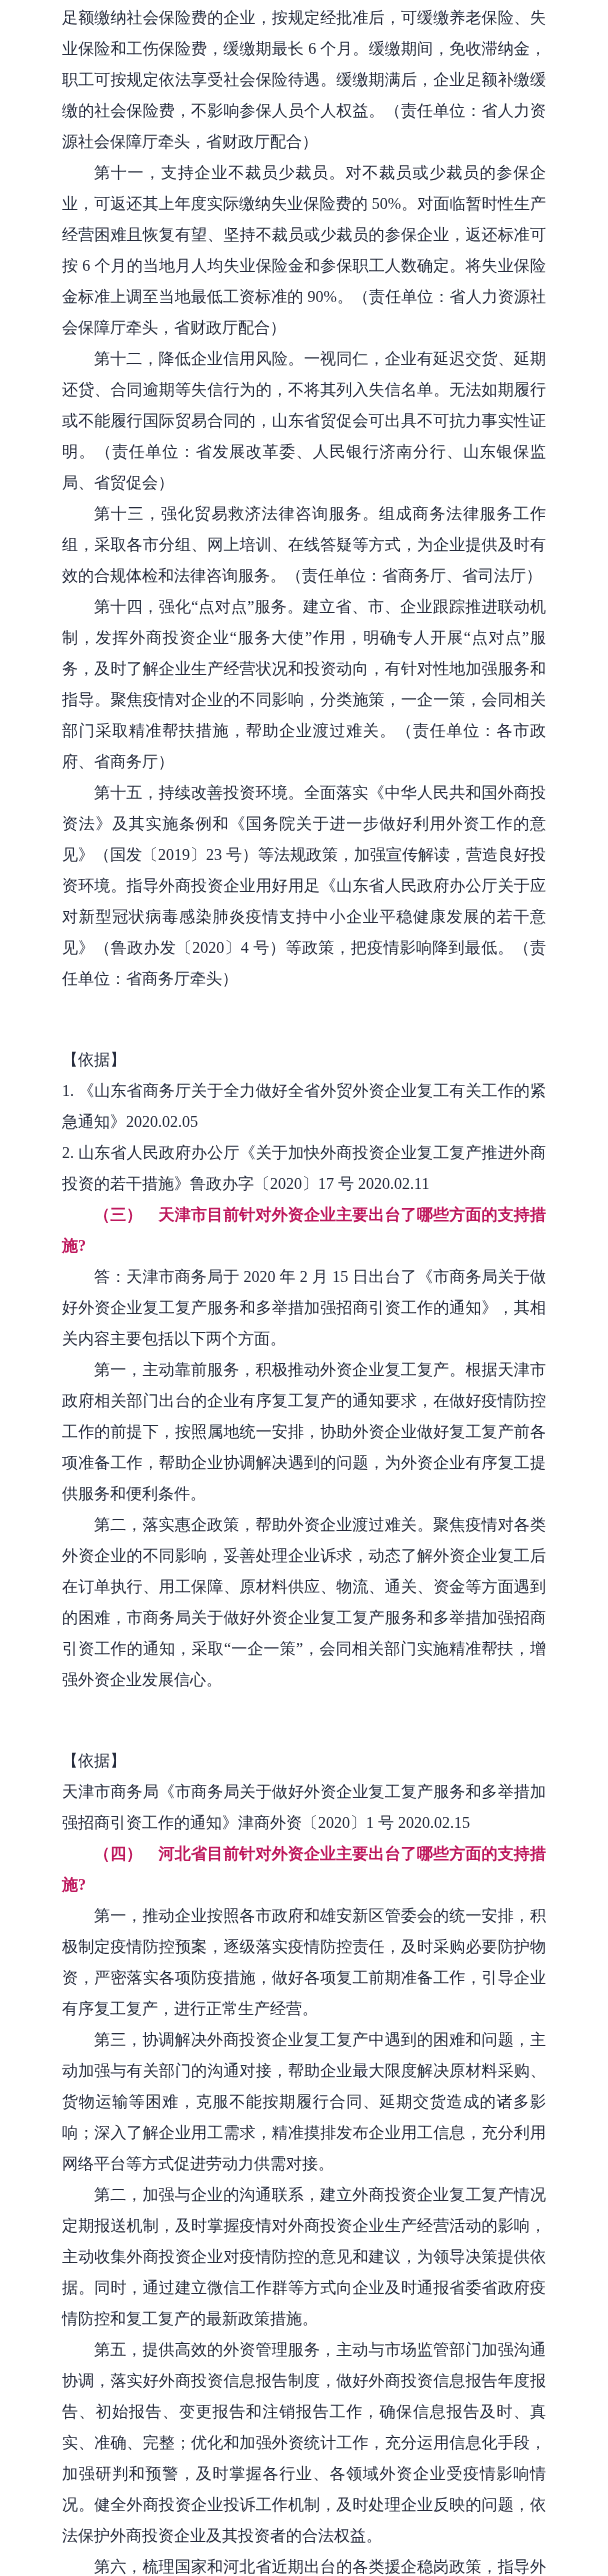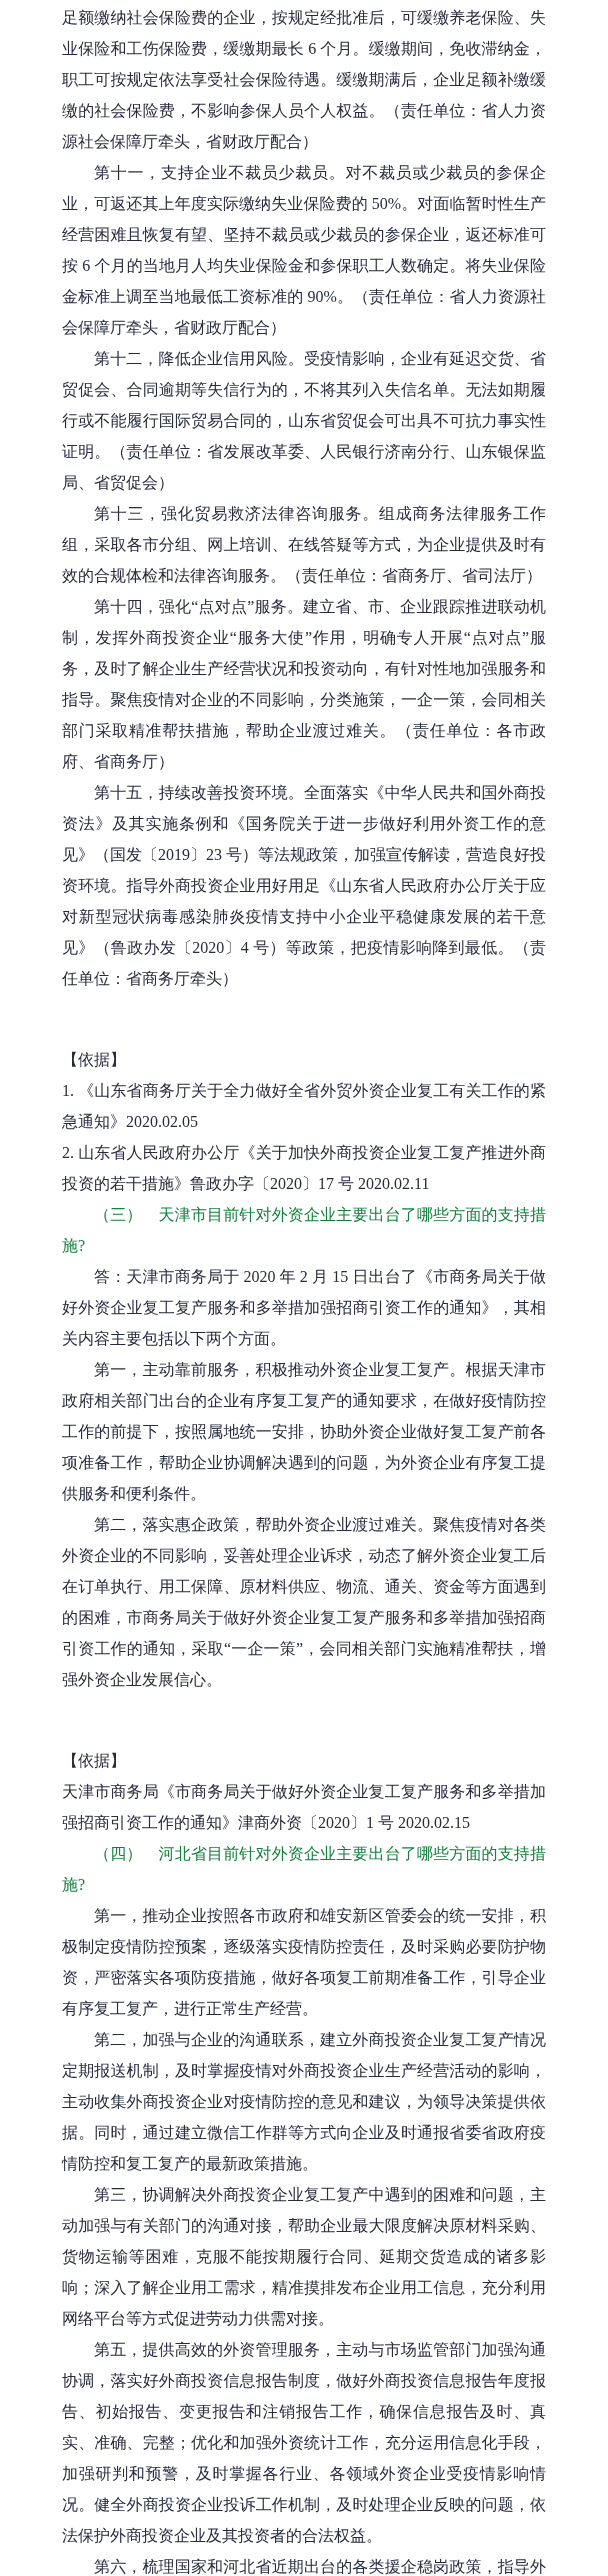--- a/index.html
+++ b/index.html
@@ -21,43 +21,43 @@
     margin: 0;
     padding: 0;
     text-indent: 2em;
     word-break: break-all;
   }
   .page p.continued,
   .page p.basis-header,
   .page p.basis-item { text-indent: 0; }
   .page p.basis-header { margin-top: 50px; }
   .page p.question {
-    font-weight: 400;
-    color: #15803d;
+    font-weight: 700;
+    color: #be185d;
   }
 </style>
 </head>
 <body>
 
 <div class="page">
   <p class="body continued">足额缴纳社会保险费的企业，按规定经批准后，可缓缴养老保险、失业保险和工伤保险费，缓缴期最长 6 个月。缓缴期间，免收滞纳金，职工可按规定依法享受社会保险待遇。缓缴期满后，企业足额补缴缓缴的社会保险费，不影响参保人员个人权益。（责任单位：省人力资源社会保障厅牵头，省财政厅配合）</p>
   <p class="body">第十一，支持企业不裁员少裁员。对不裁员或少裁员的参保企业，可返还其上年度实际缴纳失业保险费的 50%。对面临暂时性生产经营困难且恢复有望、坚持不裁员或少裁员的参保企业，返还标准可按 6 个月的当地月人均失业保险金和参保职工人数确定。将失业保险金标准上调至当地最低工资标准的 90%。（责任单位：省人力资源社会保障厅牵头，省财政厅配合）</p>
-  <p class="body">第十二，降低企业信用风险。受疫情影响，企业有延迟交货、省贸促会、合同逾期等失信行为的，不将其列入失信名单。无法如期履行或不能履行国际贸易合同的，山东省贸促会可出具不可抗力事实性证明。（责任单位：省发展改革委、人民银行济南分行、山东银保监局、省贸促会）</p>
+  <p class="body">第十二，降低企业信用风险。一视同仁，企业有延迟交货、延期还贷、合同逾期等失信行为的，不将其列入失信名单。无法如期履行或不能履行国际贸易合同的，山东省贸促会可出具不可抗力事实性证明。（责任单位：省发展改革委、人民银行济南分行、山东银保监局、省贸促会）</p>
   <p class="body">第十三，强化贸易救济法律咨询服务。组成商务法律服务工作组，采取各市分组、网上培训、在线答疑等方式，为企业提供及时有效的合规体检和法律咨询服务。（责任单位：省商务厅、省司法厅）</p>
   <p class="body">第十四，强化“点对点”服务。建立省、市、企业跟踪推进联动机制，发挥外商投资企业“服务大使”作用，明确专人开展“点对点”服务，及时了解企业生产经营状况和投资动向，有针对性地加强服务和指导。聚焦疫情对企业的不同影响，分类施策，一企一策，会同相关部门采取精准帮扶措施，帮助企业渡过难关。（责任单位：各市政府、省商务厅）</p>
   <p class="body">第十五，持续改善投资环境。全面落实《中华人民共和国外商投资法》及其实施条例和《国务院关于进一步做好利用外资工作的意见》（国发〔2019〕23 号）等法规政策，加强宣传解读，营造良好投资环境。指导外商投资企业用好用足《山东省人民政府办公厅关于应对新型冠状病毒感染肺炎疫情支持中小企业平稳健康发展的若干意见》（鲁政办发〔2020〕4 号）等政策，把疫情影响降到最低。（责任单位：省商务厅牵头）</p>
   <p class="basis-header">【依据】</p>
   <p class="basis-item">1. 《山东省商务厅关于全力做好全省外贸外资企业复工有关工作的紧急通知》2020.02.05</p>
   <p class="basis-item">2. 山东省人民政府办公厅《关于加快外商投资企业复工复产推进外商投资的若干措施》鲁政办字〔2020〕17 号 2020.02.11</p>
   <p class="question">（三）　天津市目前针对外资企业主要出台了哪些方面的支持措施?</p>
   <p class="answer">答：天津市商务局于 2020 年 2 月 15 日出台了《市商务局关于做好外资企业复工复产服务和多举措加强招商引资工作的通知》，其相关内容主要包括以下两个方面。</p>
   <p class="body">第一，主动靠前服务，积极推动外资企业复工复产。根据天津市政府相关部门出台的企业有序复工复产的通知要求，在做好疫情防控工作的前提下，按照属地统一安排，协助外资企业做好复工复产前各项准备工作，帮助企业协调解决遇到的问题，为外资企业有序复工提供服务和便利条件。</p>
   <p class="body">第二，落实惠企政策，帮助外资企业渡过难关。聚焦疫情对各类外资企业的不同影响，妥善处理企业诉求，动态了解外资企业复工后在订单执行、用工保障、原材料供应、物流、通关、资金等方面遇到的困难，市商务局关于做好外资企业复工复产服务和多举措加强招商引资工作的通知，采取“一企一策”，会同相关部门实施精准帮扶，增强外资企业发展信心。</p>
   <p class="basis-header">【依据】</p>
   <p class="basis-item">天津市商务局《市商务局关于做好外资企业复工复产服务和多举措加强招商引资工作的通知》津商外资〔2020〕1 号 2020.02.15</p>
   <p class="question">（四）　河北省目前针对外资企业主要出台了哪些方面的支持措施?</p>
   <p class="body">第一，推动企业按照各市政府和雄安新区管委会的统一安排，积极制定疫情防控预案，逐级落实疫情防控责任，及时采购必要防护物资，严密落实各项防疫措施，做好各项复工前期准备工作，引导企业有序复工复产，进行正常生产经营。</p>
+  <p class="body">第三，协调解决外商投资企业复工复产中遇到的困难和问题，主动加强与有关部门的沟通对接，帮助企业最大限度解决原材料采购、货物运输等困难，克服不能按期履行合同、延期交货造成的诸多影响；深入了解企业用工需求，精准摸排发布企业用工信息，充分利用网络平台等方式促进劳动力供需对接。</p>
   <p class="body">第二，加强与企业的沟通联系，建立外商投资企业复工复产情况定期报送机制，及时掌握疫情对外商投资企业生产经营活动的影响，主动收集外商投资企业对疫情防控的意见和建议，为领导决策提供依据。同时，通过建立微信工作群等方式向企业及时通报省委省政府疫情防控和复工复产的最新政策措施。</p>
-  <p class="body">第三，协调解决外商投资企业复工复产中遇到的困难和问题，主动加强与有关部门的沟通对接，帮助企业最大限度解决原材料采购、货物运输等困难，克服不能按期履行合同、延期交货造成的诸多影响；深入了解企业用工需求，精准摸排发布企业用工信息，充分利用网络平台等方式促进劳动力供需对接。</p>
   <p class="body">第五，提供高效的外资管理服务，主动与市场监管部门加强沟通协调，落实好外商投资信息报告制度，做好外商投资信息报告年度报告、初始报告、变更报告和注销报告工作，确保信息报告及时、真实、准确、完整；优化和加强外资统计工作，充分运用信息化手段，加强研判和预警，及时掌握各行业、各领域外资企业受疫情影响情况。健全外商投资企业投诉工作机制，及时处理企业反映的问题，依法保护外商投资企业及其投资者的合法权益。</p>
   <p class="body">第六，梳理国家和河北省近期出台的各类援企稳岗政策，指导外资企业用好用足财政、金融、税收、社保、及时了解企业生产经营状况和投资动向，做到内外资企业平等对待、一视同仁，最大限度减少疫情影响。要求各地尽快编制和公布外商投资指引，发布办事指南、项目信息和相关数据信息等，为外商投资提供服务和便利，不断优化营商环境。</p>
 </div>
 
 
 </body></html>

